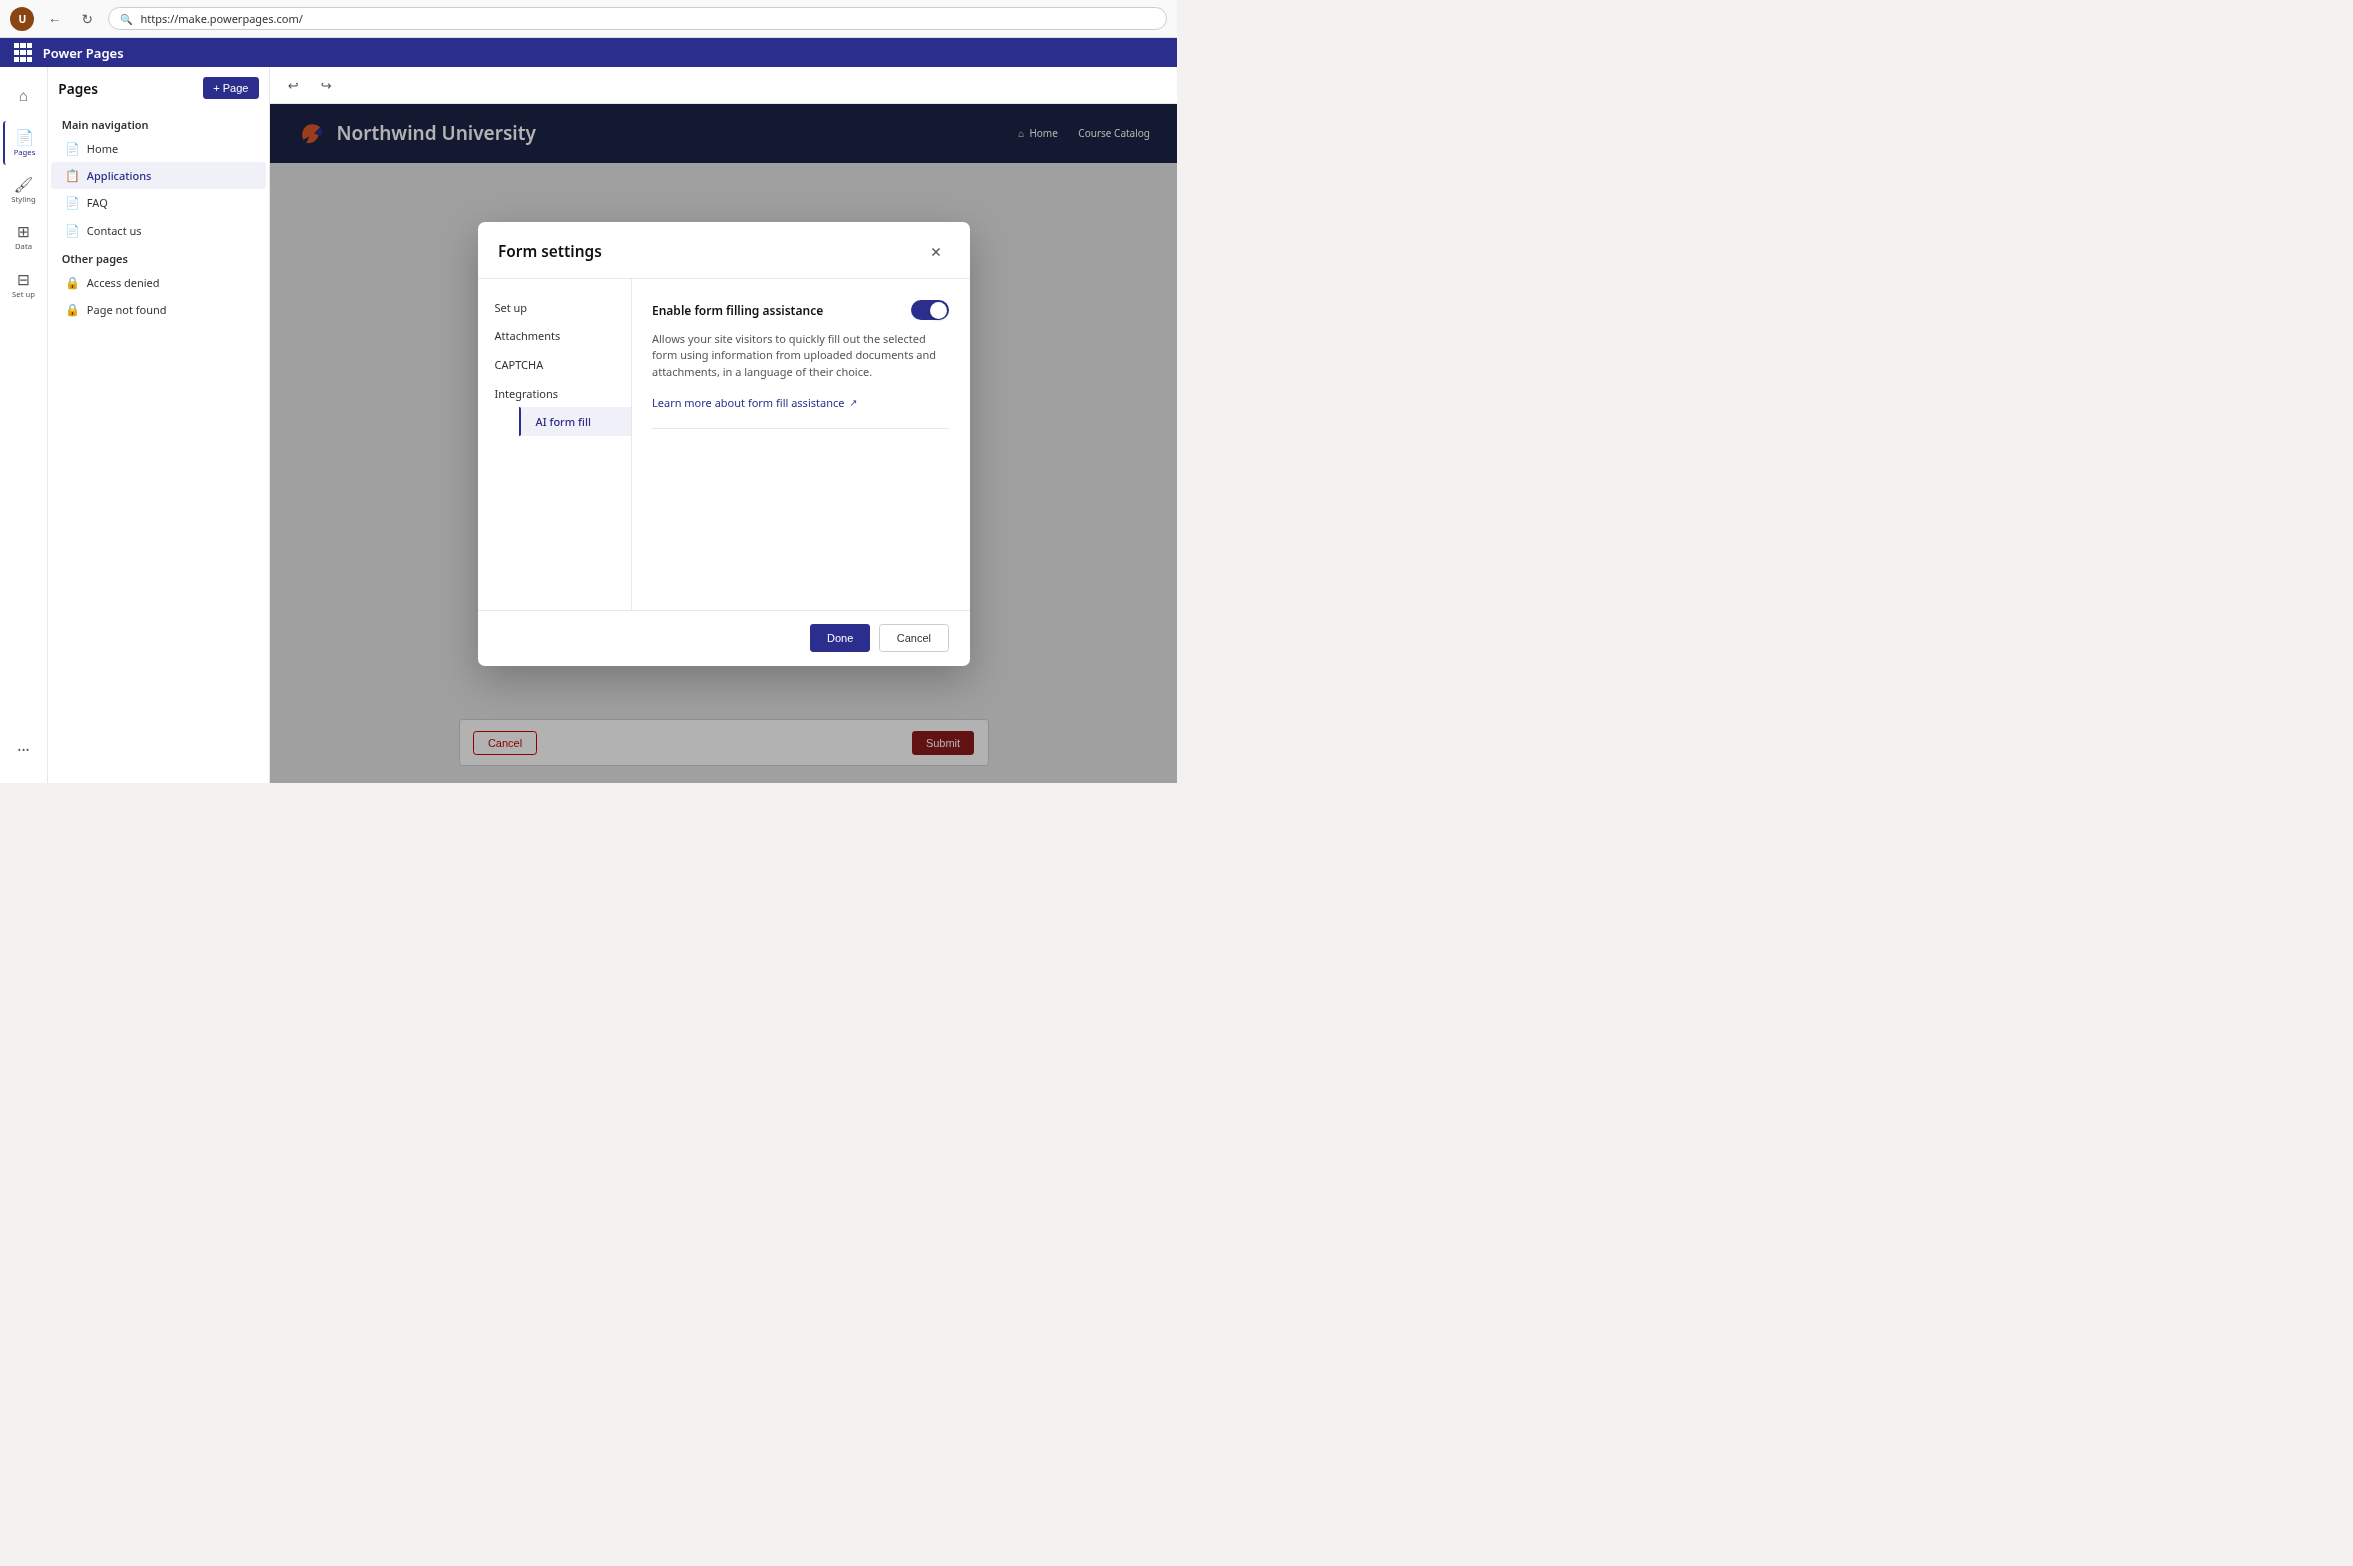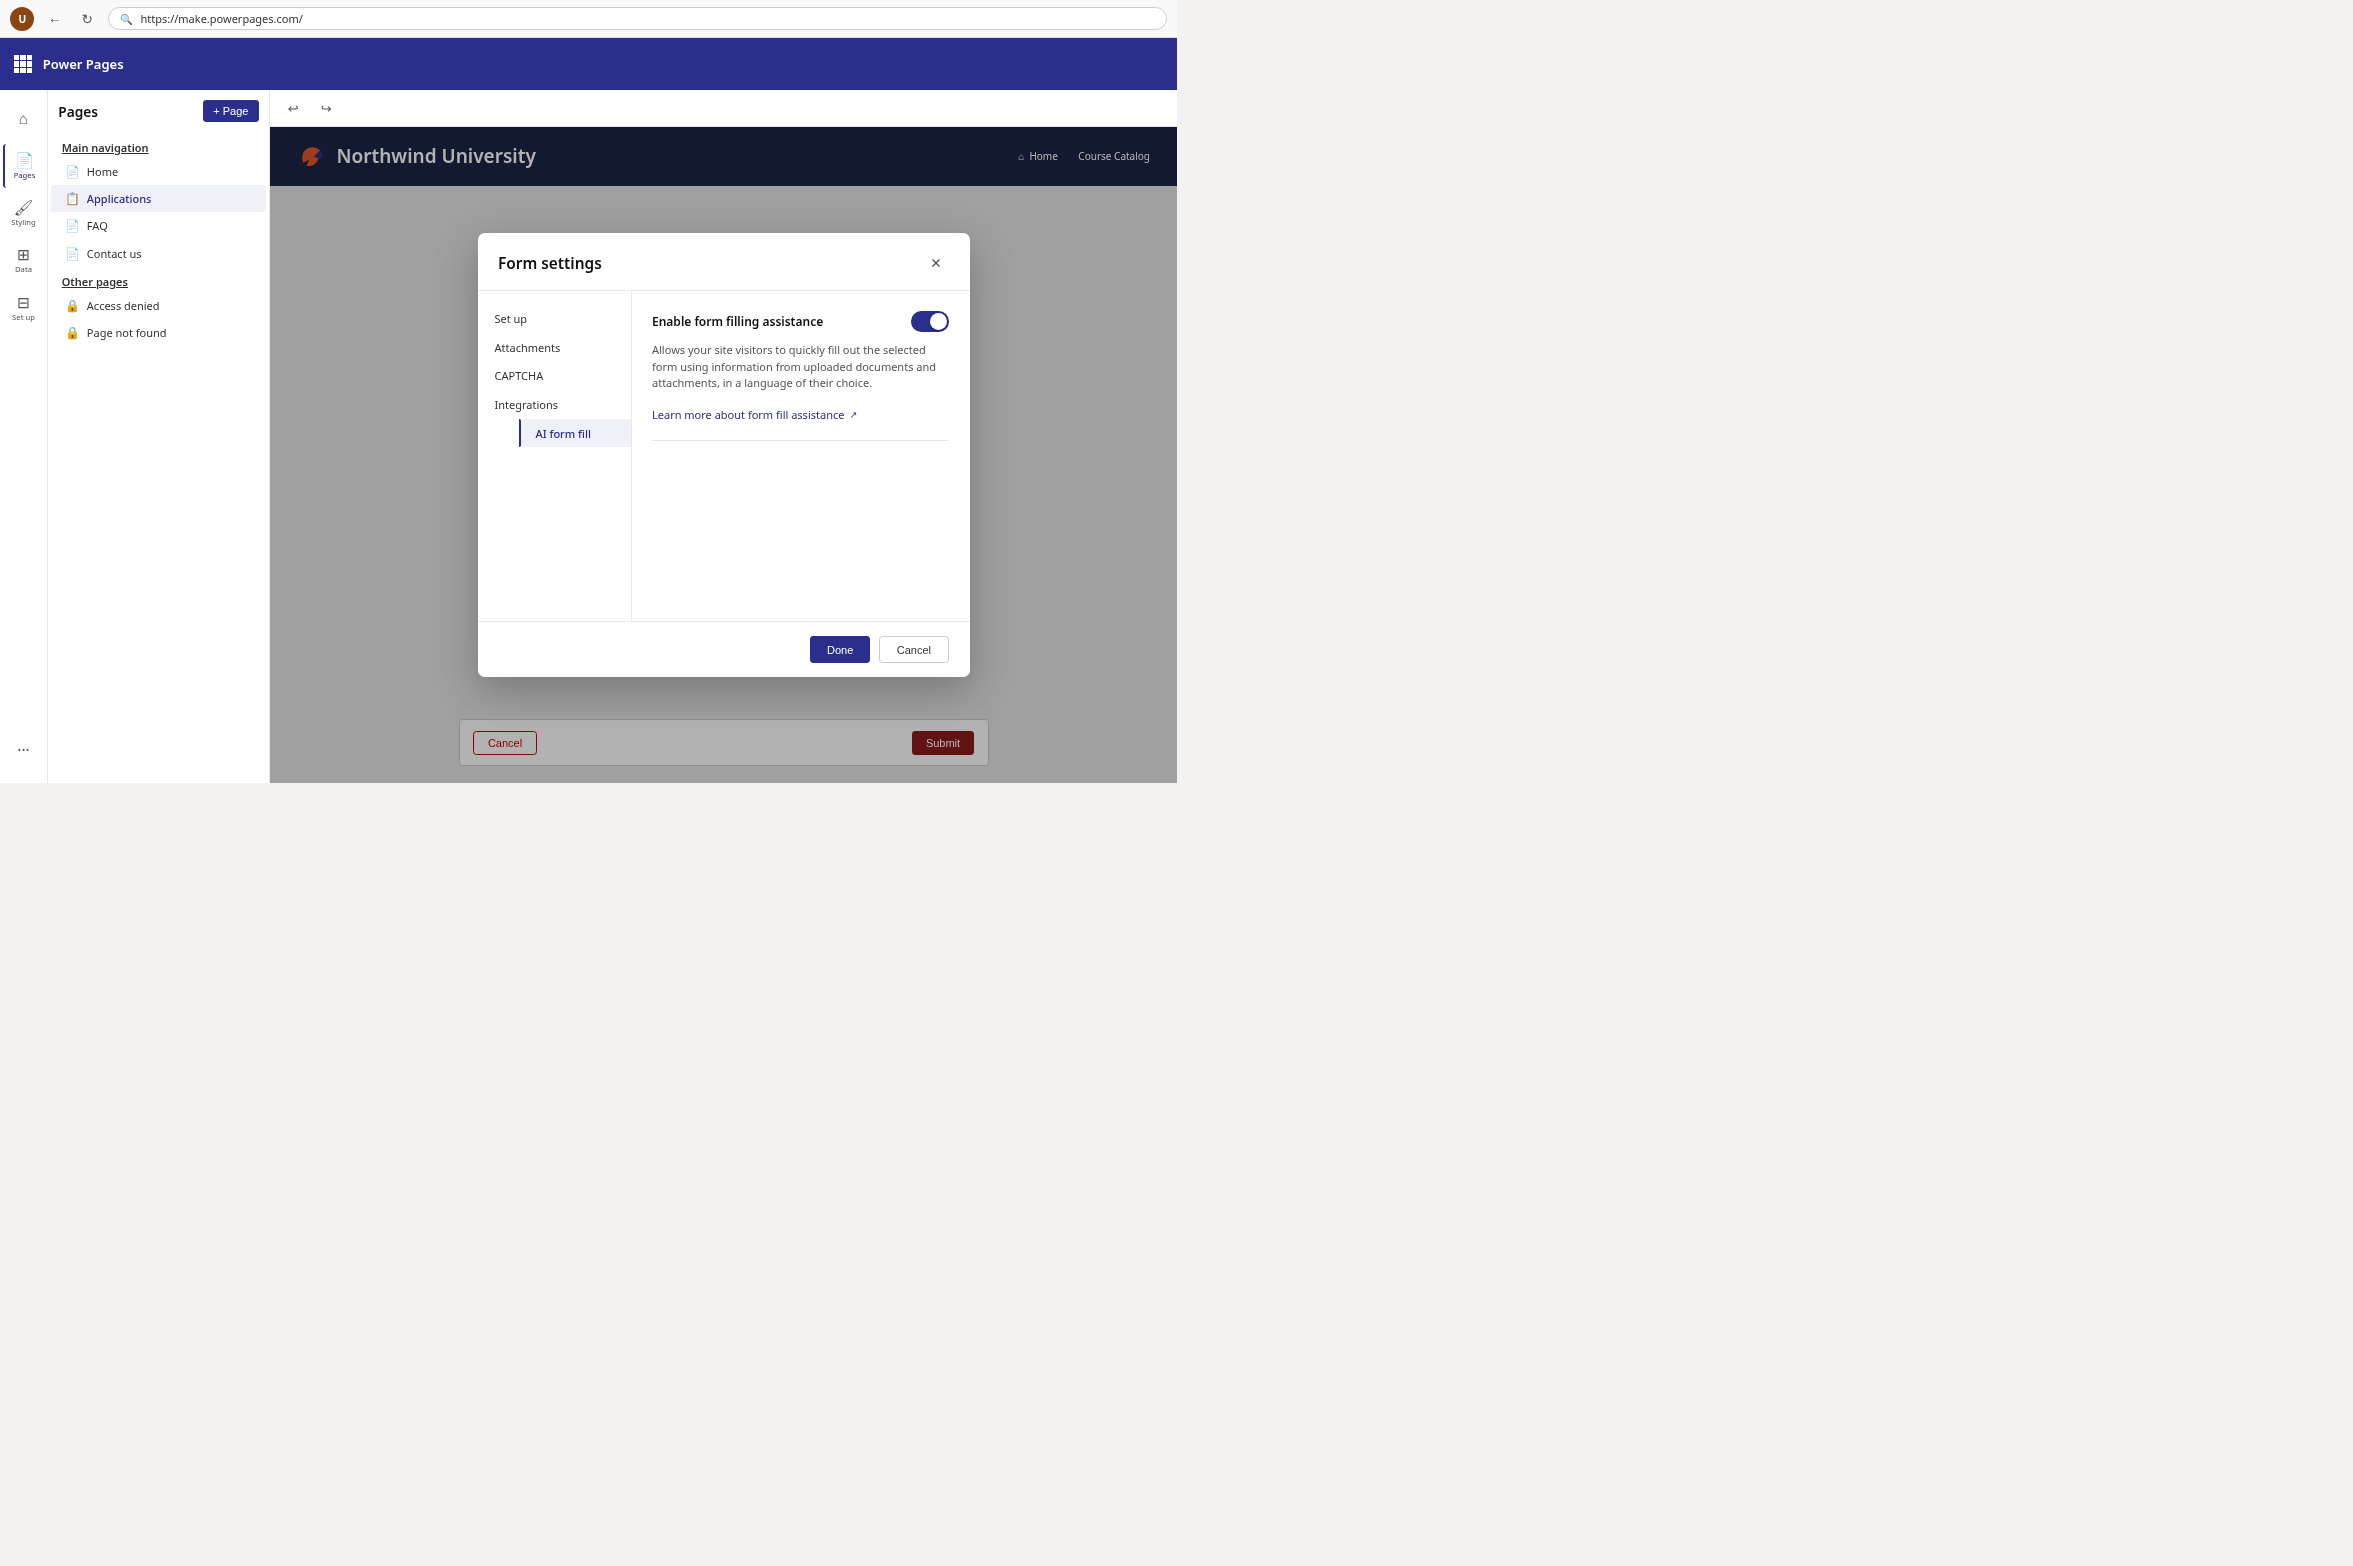--- a/index.html
+++ b/index.html
@@ -49,21 +49,21 @@
     .app-shell {
       display: flex;
       flex-direction: column;
       height: calc(100% - 38px);
     }
 
     
     .top-header {
       background: #2b2e8c;
       color: white;
-      height: 52px;
+      height: 29px;
       display: flex;
       align-items: center;
       padding: 0 13.7px;
       gap: 10.3px;
     }
     .top-header-grid-icon {
       display: grid;
       grid-template-columns: repeat(3, 5.1px);
       gap: 1.7px;
       cursor: pointer;
@@ -158,21 +158,20 @@
       font-size: 11px;
       cursor: pointer;
       display: flex; align-items: center; gap: 3.4px;
     }
 
     .nav-section-title {
       font-size: 11px;
       font-weight: 600;
       color: #333;
       padding: 6.8px 13.7px 3.4px;
-      text-decoration: underline;
     }
     .nav-item {
       display: flex;
       align-items: center;
       padding: 5.1px 13.7px;
       cursor: pointer;
       gap: 6.8px;
       font-size: 11px;
       color: #333;
       border-radius: 3.4px;

